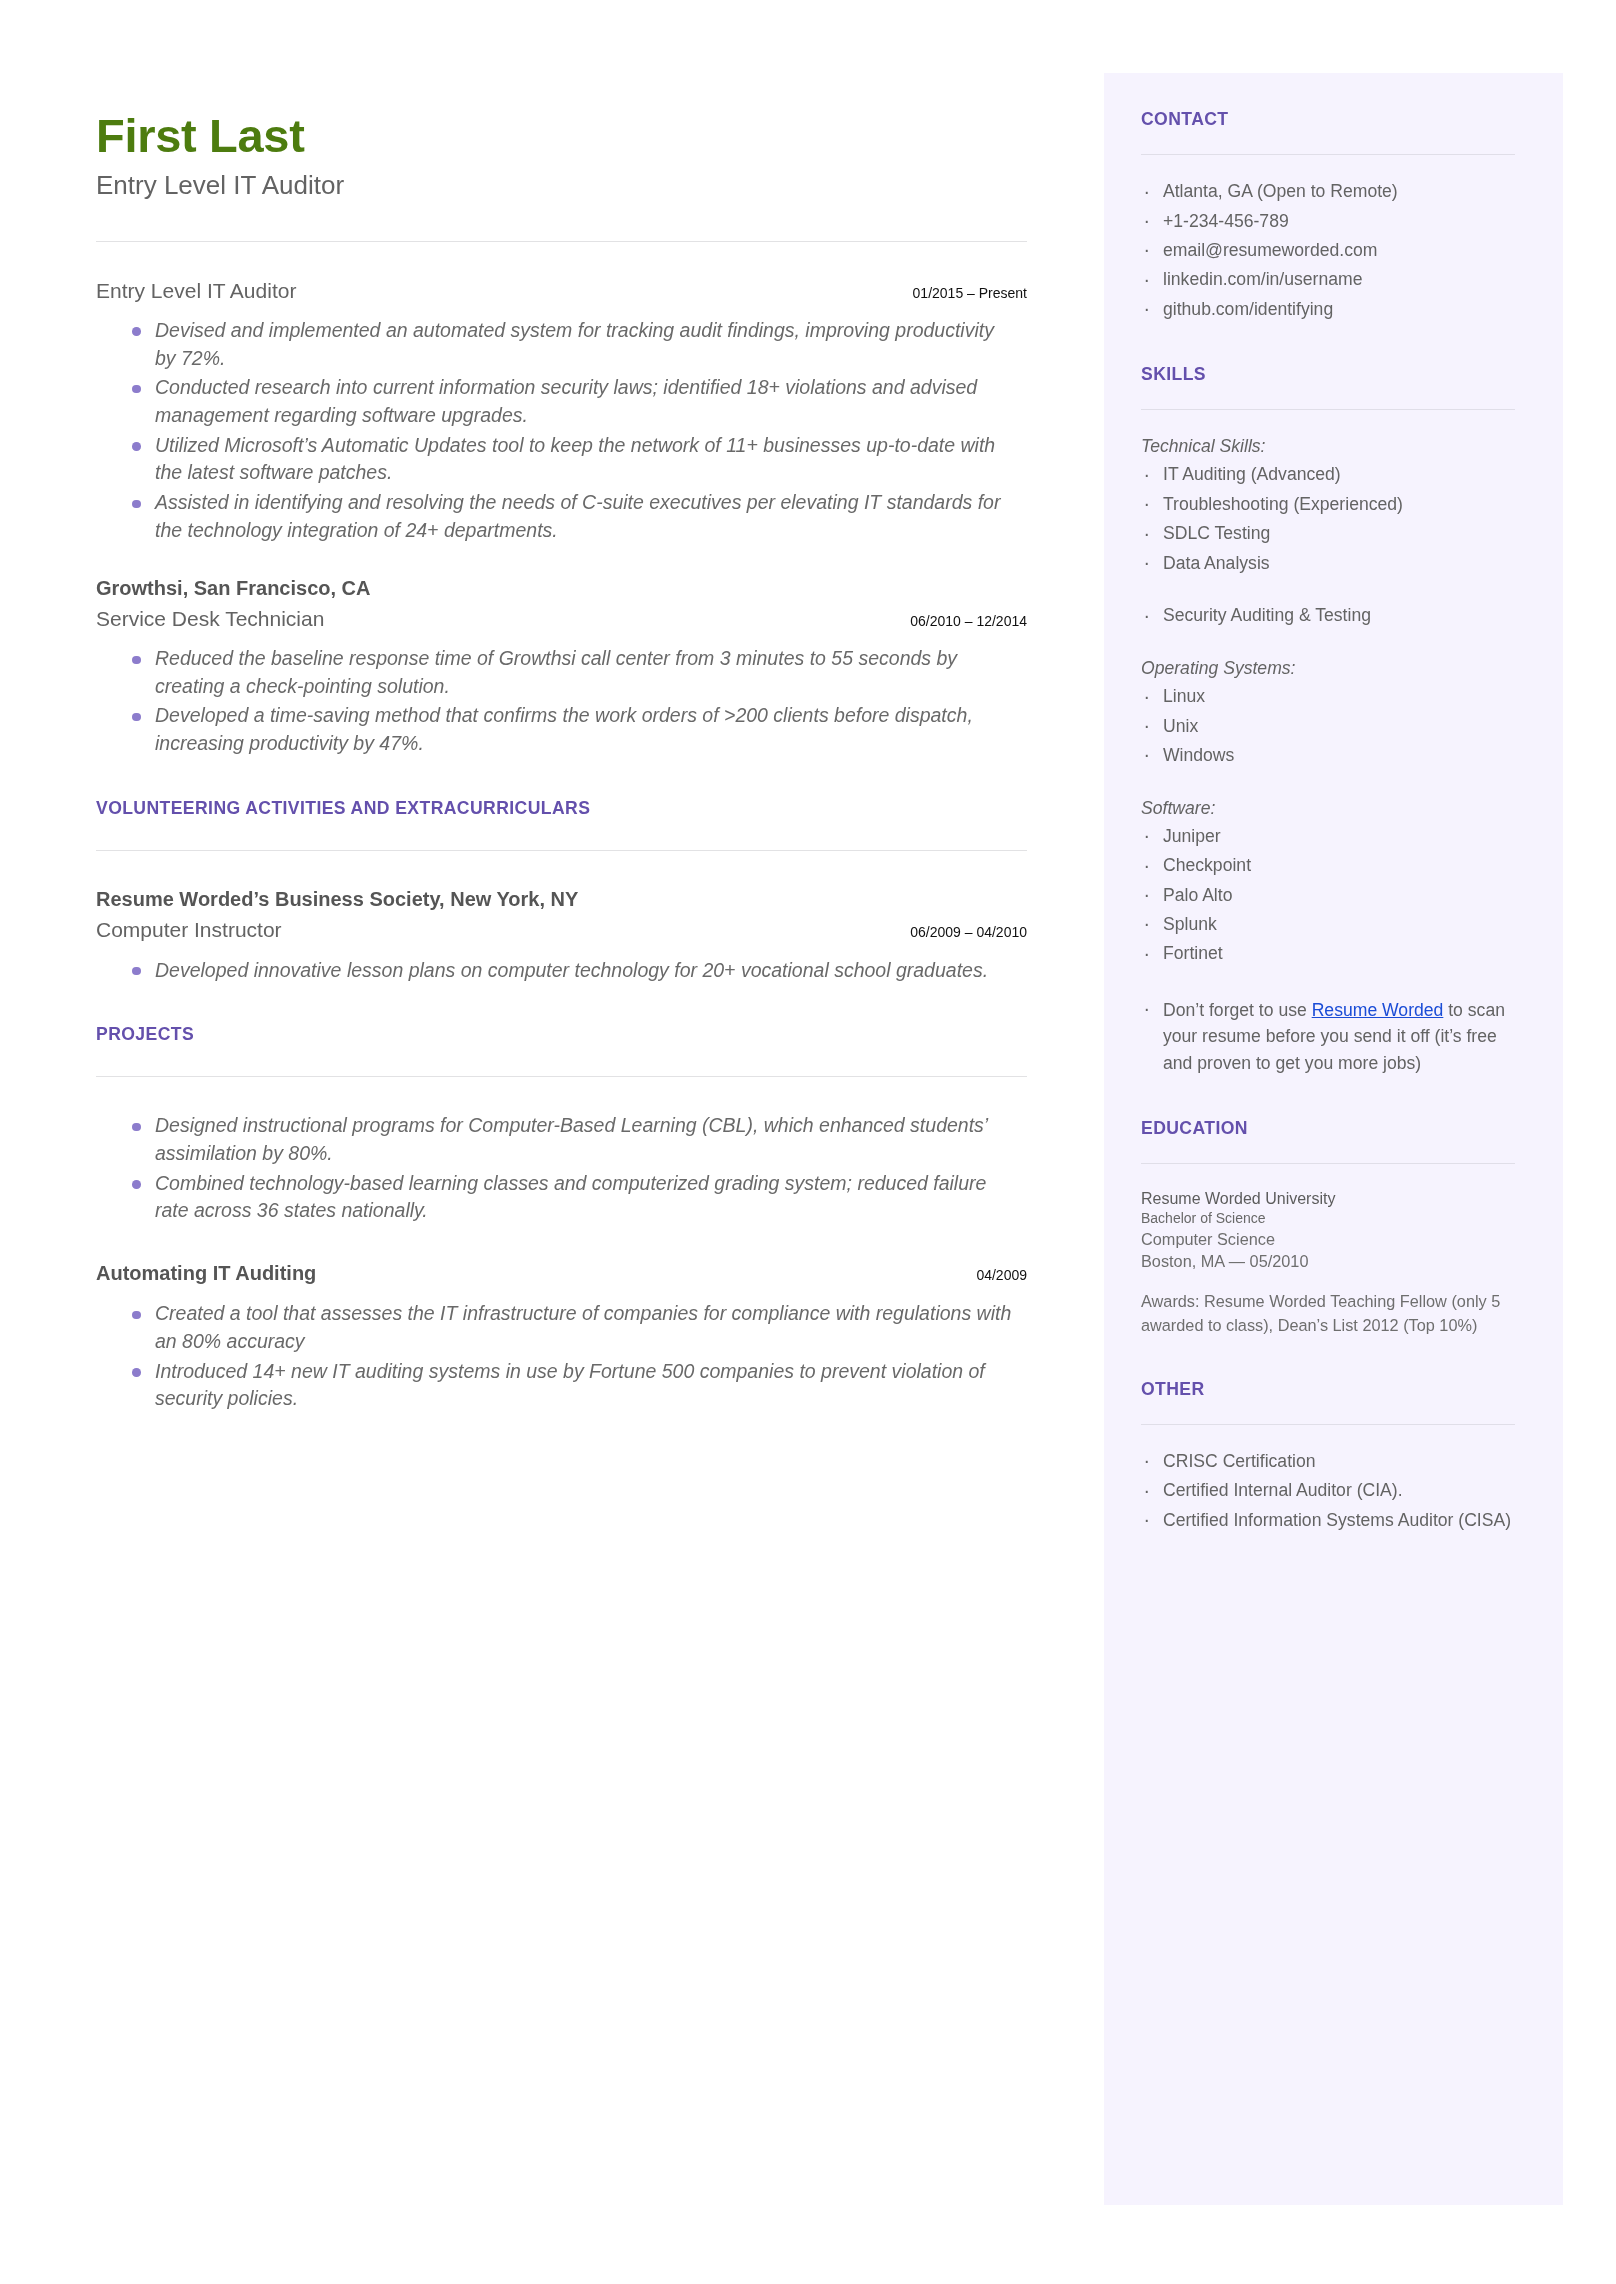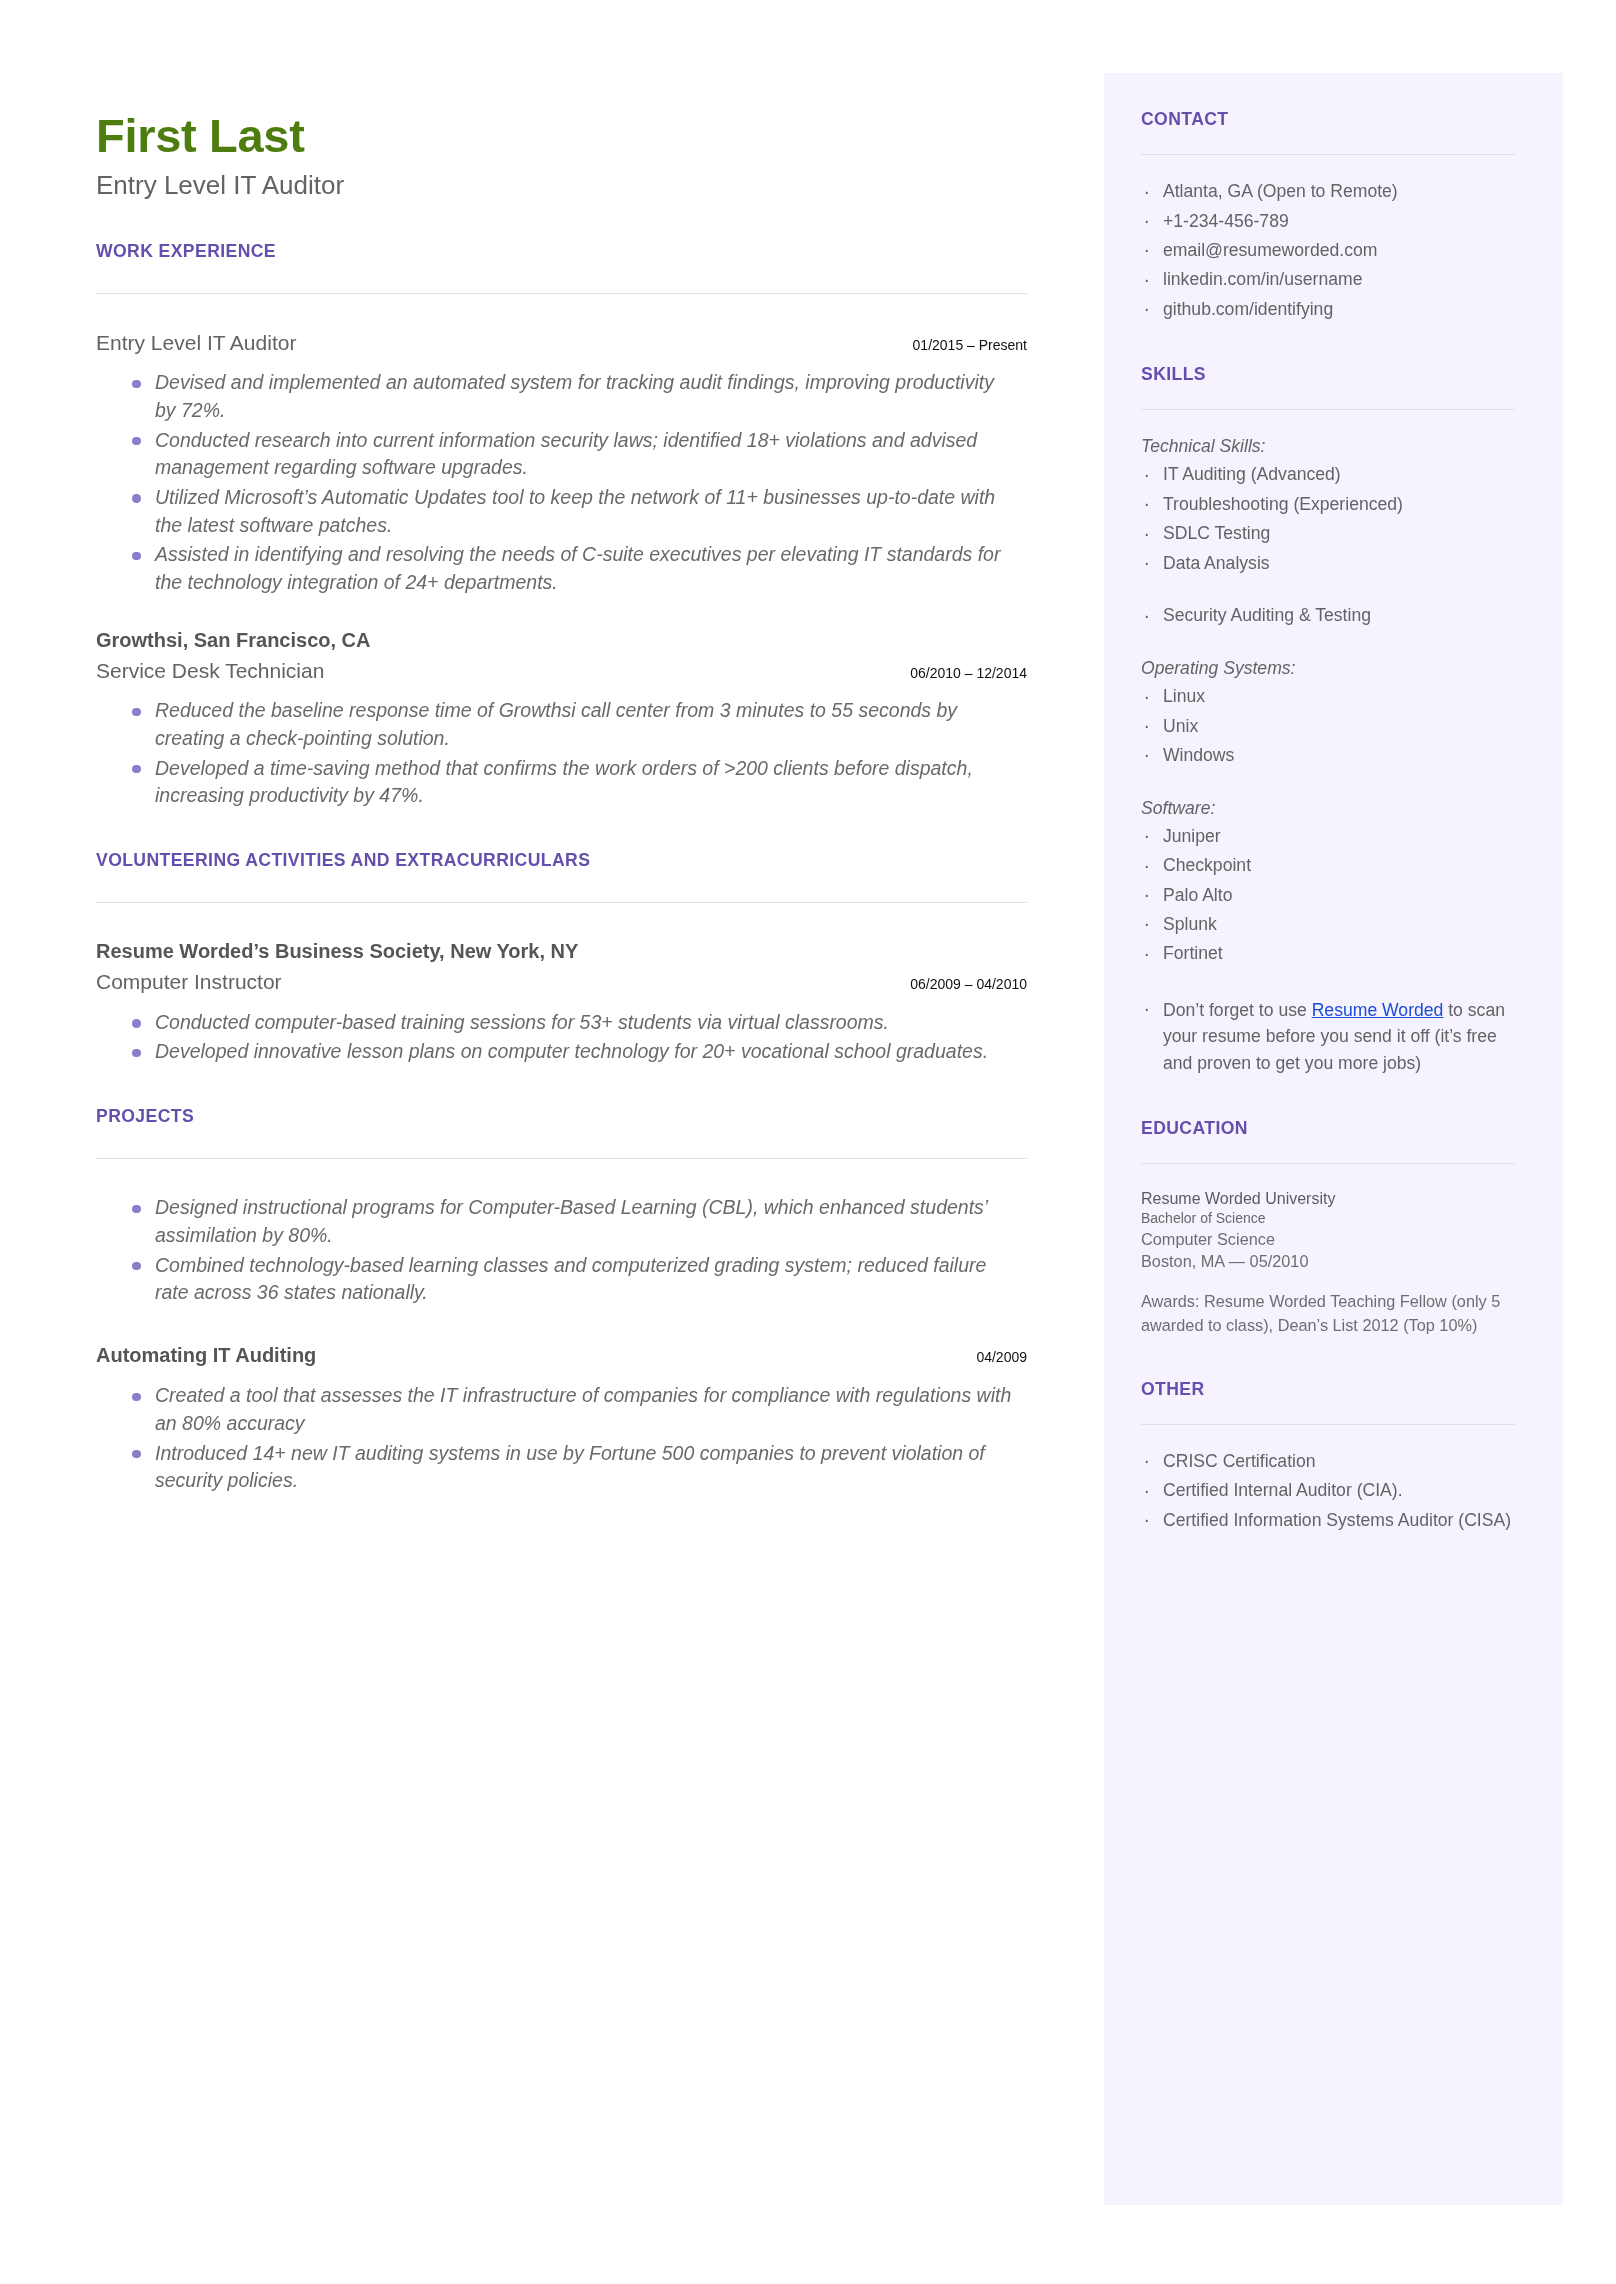--- a/index.html
+++ b/index.html
@@ -332,21 +332,20 @@
     </div>
 
   </div>
 
   <div class="main-col">
 
     <div class="name">First Last</div>
     <div class="headline">Entry Level IT Auditor</div>
 
     <div>
-      <div class="sec-head">WORK EXPERIENCE</div>
       <hr class="sec-rule">
 
       <div class="entry">
         <div class="role-row">
           <div class="role">Entry Level IT Auditor</div>
           <div class="dates">01/2015 – Present</div>
         </div>
         <ul class="bullets">
           <li>Devised and implemented an automated system for tracking audit findings, improving productivity by 72%.</li>
           <li>Conducted research into current information security laws; identified 18+ violations and advised management regarding software upgrades.</li>
@@ -372,21 +371,20 @@
       <div class="sec-head">VOLUNTEERING ACTIVITIES AND EXTRACURRICULARS</div>
       <hr class="sec-rule">
 
       <div class="entry">
         <div class="org">Resume Worded’s Business Society, New York, NY</div>
         <div class="role-row">
           <div class="role">Computer Instructor</div>
           <div class="dates">06/2009 – 04/2010</div>
         </div>
         <ul class="bullets">
-          <li>Conducted computer-based training sessions for 53+ students via virtual classrooms.</li>
           <li>Developed innovative lesson plans on computer technology for 20+ vocational school graduates.</li>
         </ul>
       </div>
     </div>
 
     <div style="margin-top:40px">
       <div class="sec-head">PROJECTS</div>
       <hr class="sec-rule">
 
       <div class="entry">

